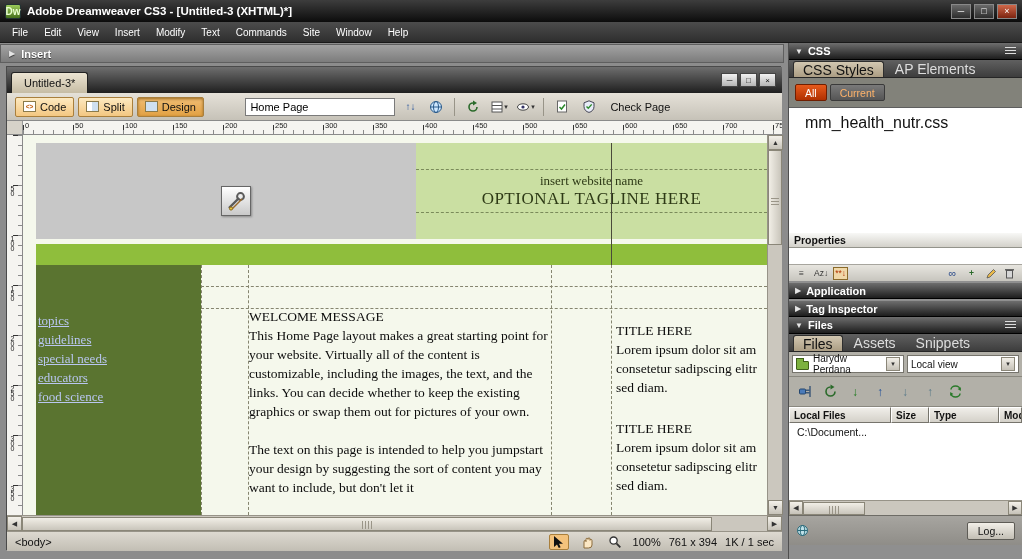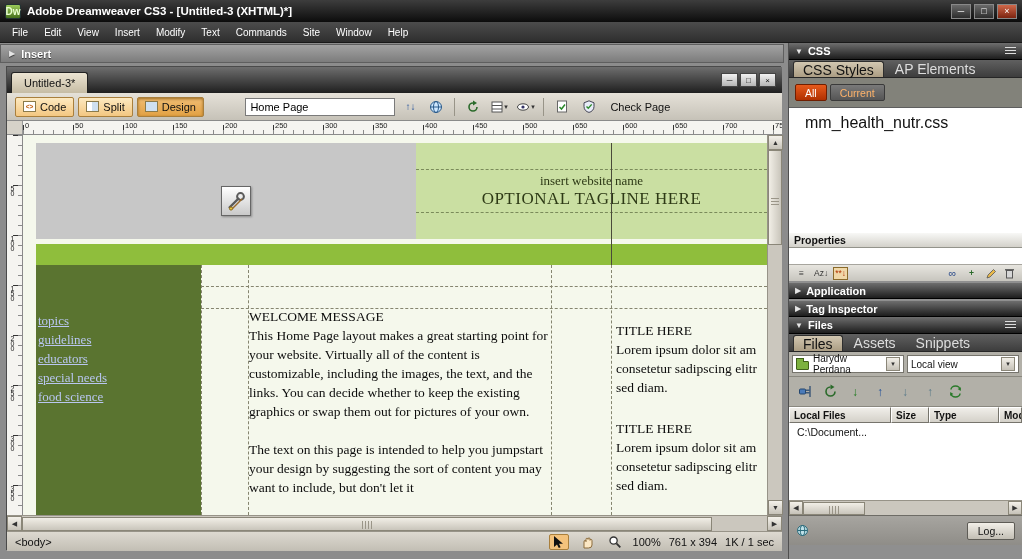--- a/index.html
+++ b/index.html
@@ -294,22 +294,22 @@
             <div class="sitename">insert website name</div>
             <div class="tagline">OPTIONAL TAGLINE HERE</div>
           </div>
         </div>
         <div class="greenbar"></div>
         <div class="sidebar">
           <div class="navwrap">
 
           <a class="navlink">topics</a>
               <a class="navlink">guidelines</a>
+              <a class="navlink">special needs</a>
               <a class="navlink">educators</a>
-              <a class="navlink">special needs</a>
               <a class="navlink">food science</a>
             </div>
         </div>
 
         <div class="guide gv" style="left:178px;top:130px;height:250px;"></div>
         <div class="guide gv" style="left:225px;top:130px;height:250px;"></div>
         <div class="guide gv" style="left:528px;top:130px;height:250px;"></div>
         <div class="guide gvs" style="left:588px;top:8px;height:122px;"></div>
         <div class="guide gv" style="left:588px;top:130px;height:250px;"></div>
         <div class="guide gh" style="left:178px;top:151px;width:566px;"></div>

